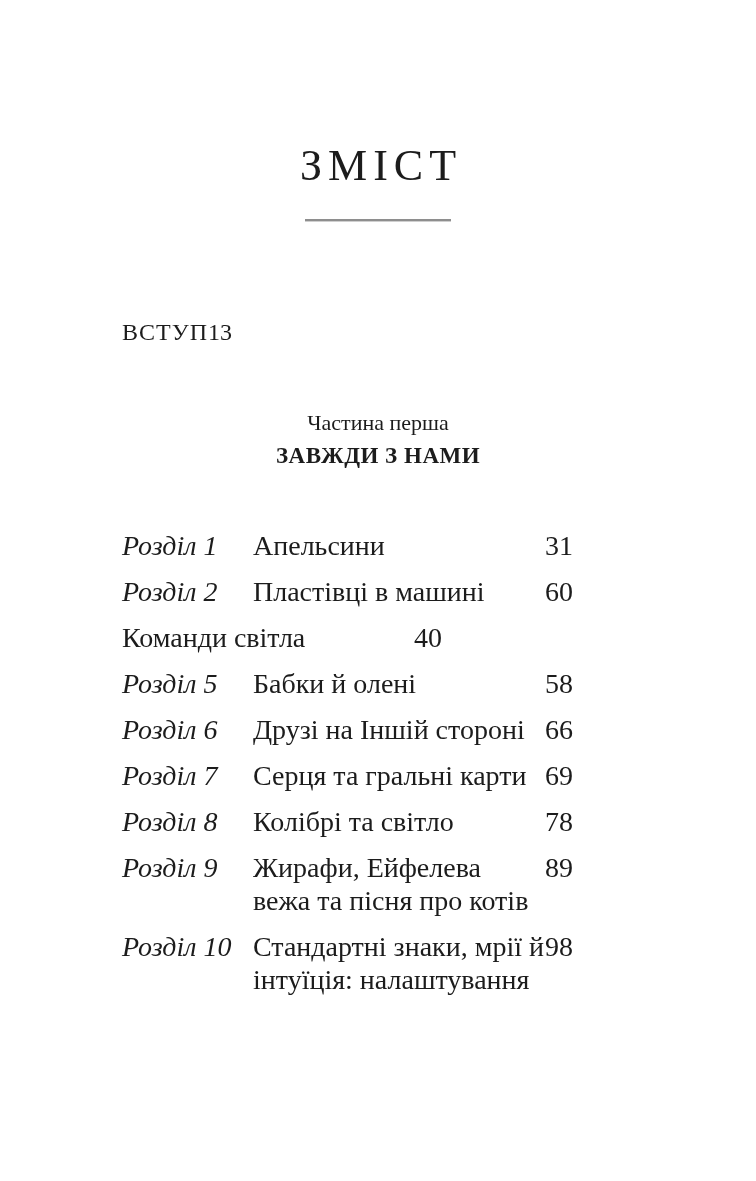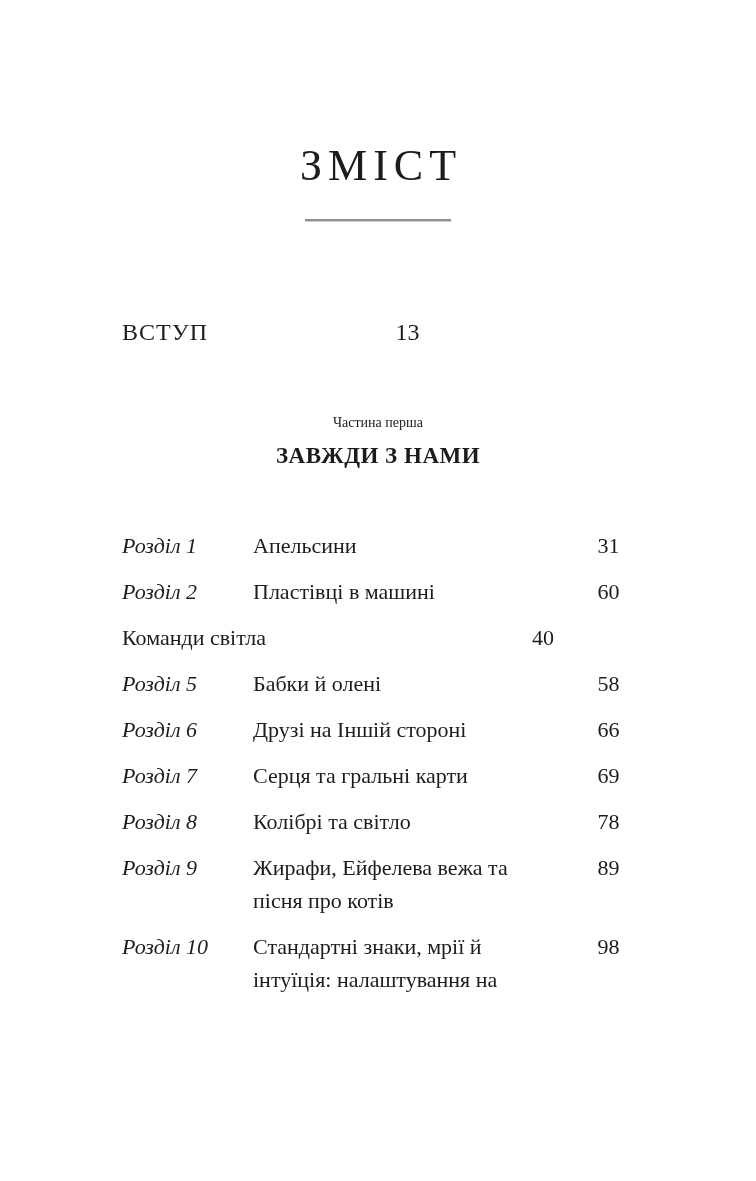--- a/index.html
+++ b/index.html
@@ -32,33 +32,33 @@
   }
   .intro-row {
     display: flex;
     justify-content: space-between;
     margin: 94px 149px 0 122px;
     font-size: 24px;
     line-height: 33px;
   }
   .intro-label { letter-spacing: 1px; }
   .part-heading { margin-top: 57px; text-align: center; }
-  .part-kicker { font-size: 14px; line-height: 33px; }
+  .part-kicker { font-size: 22px; line-height: 33px; }
   .part-title  { font-size: 23px; line-height: 33px; font-weight: 700; letter-spacing: 0.5px; }
   .chapter-list {
     display: flex;
     flex-direction: column;
     gap: 13px;
     margin: 57px 84px 0 122px;
-    font-size: 22px;
+    font-size: 28px;
   }
   .toc-row { display: flex; align-items: flex-start; line-height: 33px; }
   .chapter-label { flex: none; width: 131px; font-style: italic; }
   .chapter-title { flex: none; width: 292px; }
-  .chapter-page  { flex: 1 1 auto; text-align: center; }
+  .chapter-page  { flex: 1 1 auto; text-align: left; }
 </style>
 </head>
 <body>
 
 <div class="page">
 
   <h1 class="toc-title">ЗМІСТ</h1>
 
   <div class="title-rule"></div>
 

